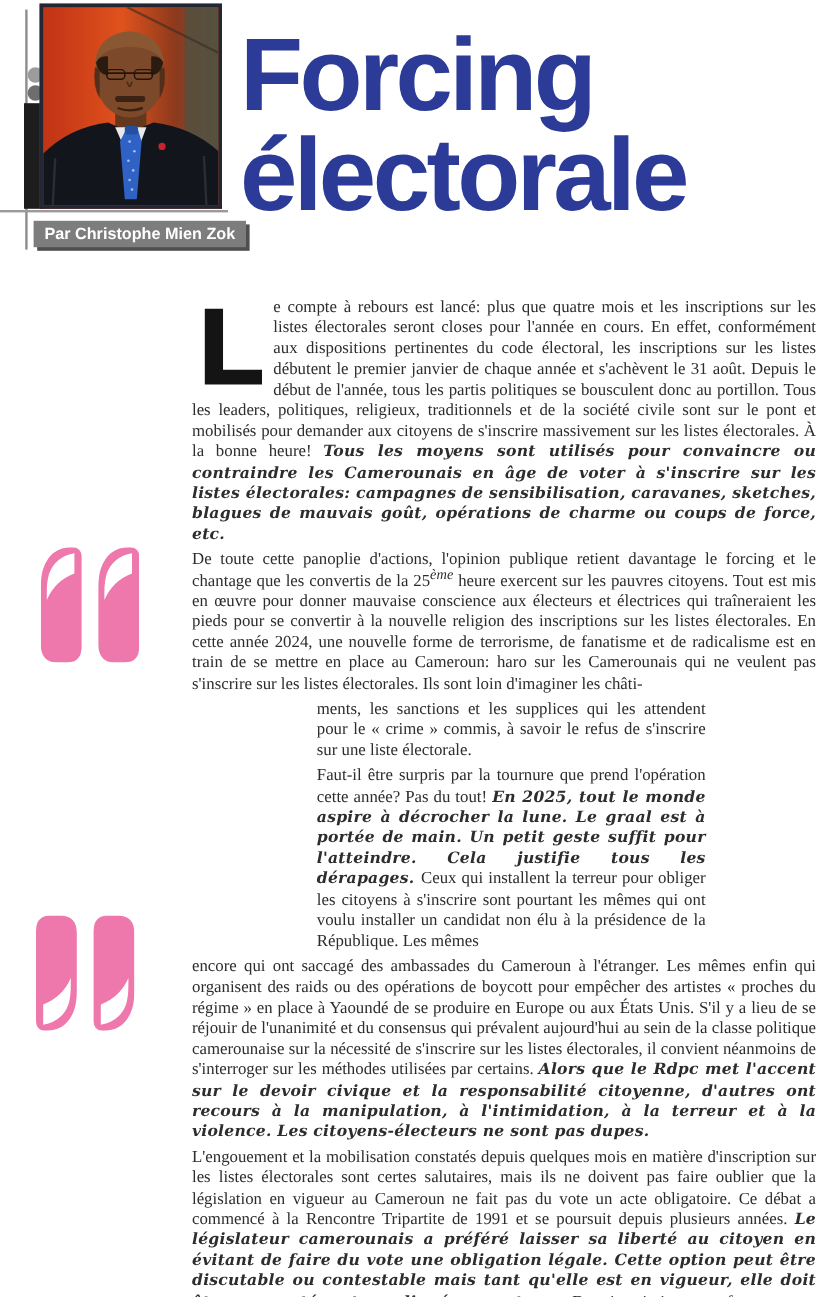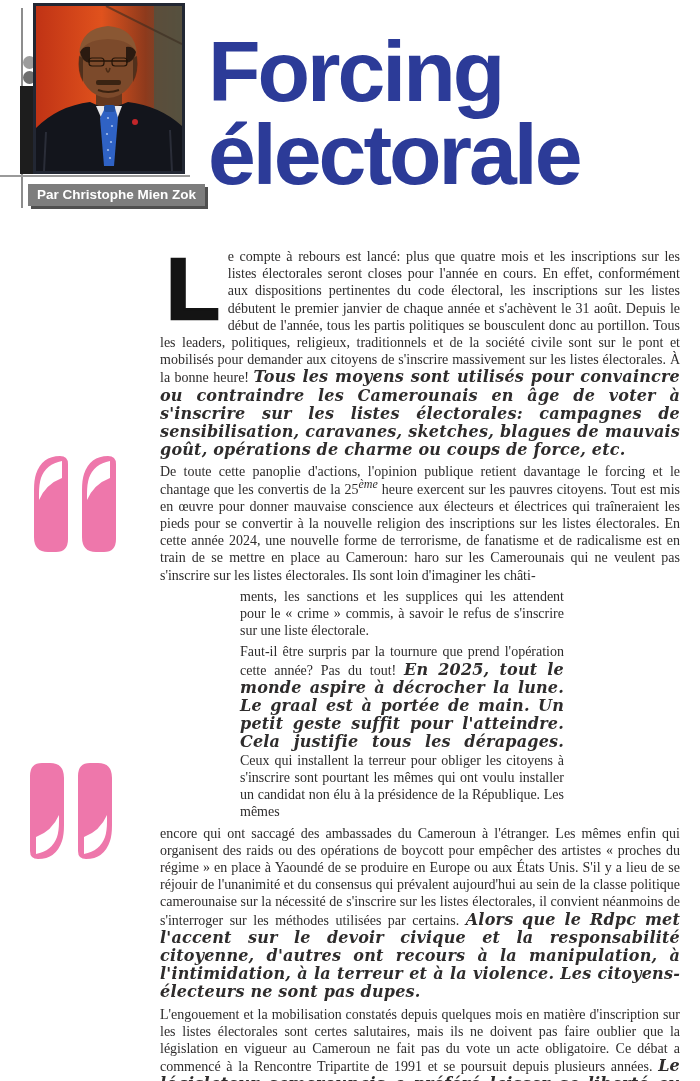--- a/index.html
+++ b/index.html
@@ -35,27 +35,27 @@
   .pq-open{left:34px;top:456px;}
   .pq-close{left:30px;top:763px;}
   .pq-text{position:absolute;left:26px;top:568px;width:316px;
            font-family:"Liberation Serif",serif;font-weight:bold;font-style:italic;
            font-size:22px;line-height:27.5px;color:#1c1c1e;text-align:justify;}
 
   
   .article{position:absolute;left:160px;top:248px;width:520px;
            font-size:14px;line-height:17.2px;text-align:justify;}
   .article p{margin:0 0 4px 0;}
-  .mid{margin-left:80px;width:324px;}
+  .mid{margin-left:104px;width:324px;}
   .dropcap{float:left;font-family:"Liberation Sans",sans-serif;font-weight:bold;
            font-size:88px;line-height:72px;color:#141414;margin:5px 8px 0 6px;
            -webkit-text-stroke:2.5px #141414;}
   .run-n{}
   .run-bi{font-family:"DejaVu Serif",serif;font-weight:bold;font-style:italic;
-          font-size:16px;letter-spacing:0.2px;}
+          font-size:13px;letter-spacing:0.2px;}
   .run-sup{vertical-align:super;font-size:12px;line-height:0;font-style:italic;}
 </style>
 </head>
 <body>
 
 <div class="page">
 
   <div class="rail-line"></div>
   <div class="rail-dot rail-dot1"></div>
   <div class="rail-dot rail-dot2"></div>
@@ -107,21 +107,21 @@
           <circle cx="74" cy="152" r="1.1"></circle>
       </g>
       <rect x="68" y="99" width="11" height="7" rx="2" fill="#24509f"></rect>
 
       <circle cx="99" cy="116" r="3" fill="#c2262a"></circle>
     </svg>
   </div>
 
   <div class="byline">Par Christophe Mien Zok</div>
 
-  <h1 class="title" style="margin:8px;">
+  <h1 class="title" style="margin:0;">
     <span>Forcing</span>
     <span>électorale</span>
   </h1>
 
   <div class="pq-mark pq-open">
     <svg width="82" height="96" viewBox="0 0 82 96" fill="currentColor">
       <path fill-rule="evenodd" d="M34,8 Q34,0 26,0 Q8,0 2,18 Q0,24 0,34 L0,81 Q0,96 14,96 L22,96 Q34,96 34,83 Z
                M28,5 Q12,8 7,22 Q5,28 5,38 L5,44 Q12,28 28,22 Z"></path>
       <path fill-rule="evenodd" transform="translate(48,0)" d="M34,8 Q34,0 26,0 Q8,0 2,18 Q0,24 0,34 L0,81 Q0,96 14,96 L22,96 Q34,96 34,83 Z
                M28,5 Q12,8 7,22 Q5,28 5,38 L5,44 Q12,28 28,22 Z"></path>

